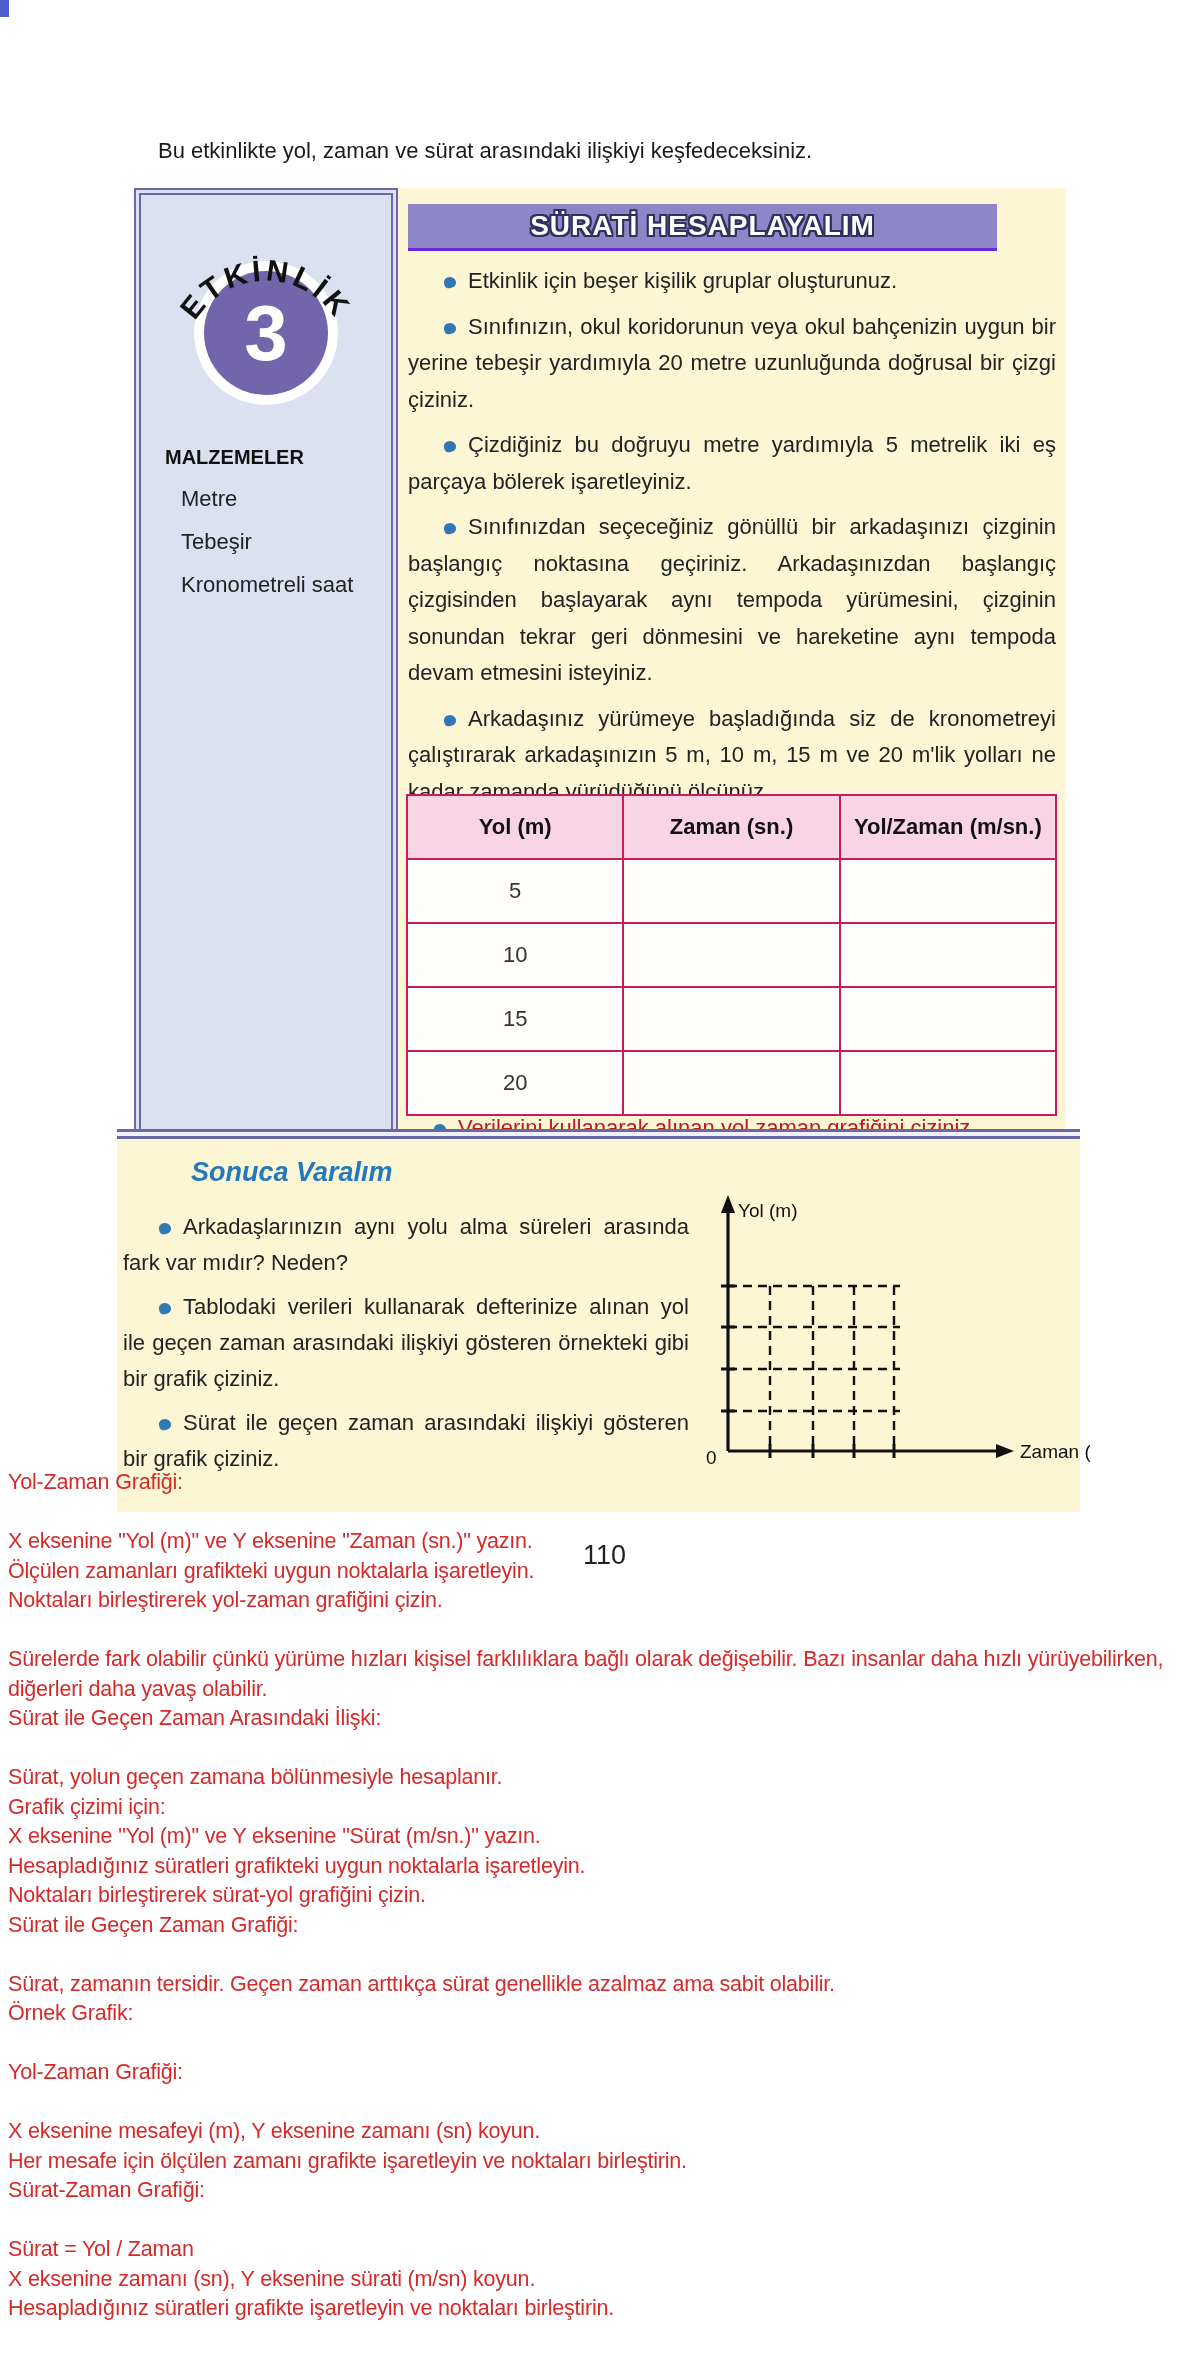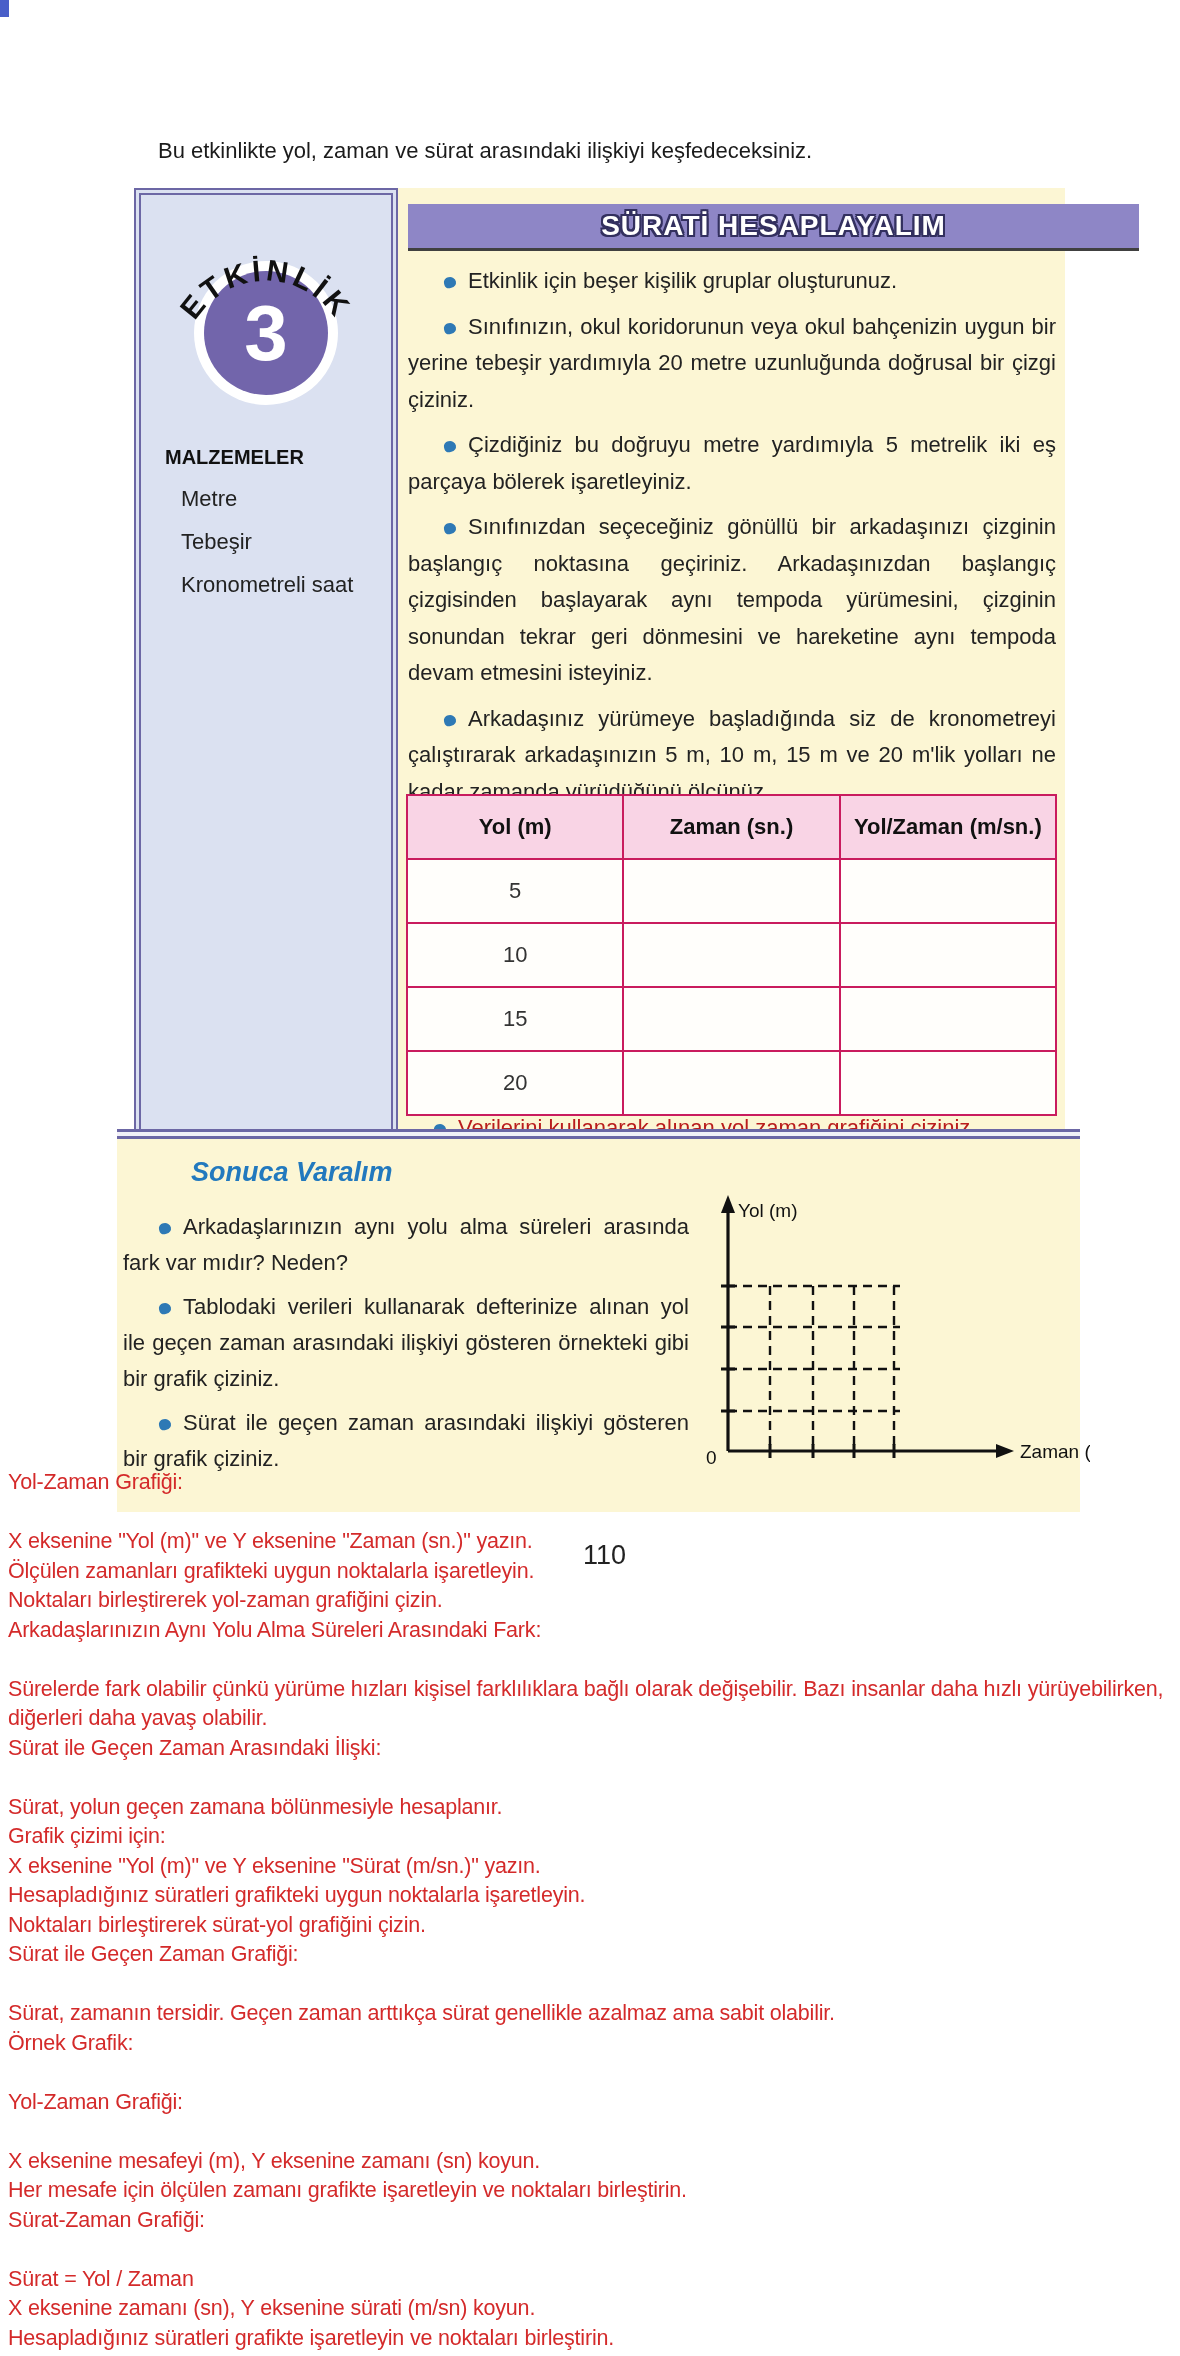--- a/index.html
+++ b/index.html
@@ -19,22 +19,22 @@
   .malzeme-title{margin:26px 0 0 24px;font-size:20px;font-weight:bold;color:#111;}
   .malzeme-list{margin:14px 0 0 40px;padding:0;list-style:none;}
   .malzeme-list li{font-size:22px;margin-top:17px;color:#222;}
 
   
   .act-right{
     position:absolute;left:398px;top:188px;width:667px;height:951px;
     background:#fcf6d4;box-sizing:border-box;
   }
   .banner{
-    position:absolute;left:10px;top:16px;width:731px;height:44px;
-    background:#8e86c6;border-bottom:3px solid #404040;
+    position:absolute;left:10px;top:16px;width:589px;height:44px;
+    background:#8e86c6;border-bottom:3px solid #6d28d9;
     display:flex;align-items:center;justify-content:center;
     font-size:28px;font-weight:bold;color:#ffffff;letter-spacing:1px;
     text-shadow:-2px -2px 0 #33305f,2px -2px 0 #33305f,-2px 2px 0 #33305f,2px 2px 0 #33305f,2px 0 0 #33305f,-2px 0 0 #33305f,0 2px 0 #33305f,0 -2px 0 #33305f;
   }
   .steps{position:absolute;left:10px;top:66px;width:648px;}
   .step{
     margin:9px 0;font-size:22px;line-height:36.5px;text-align:justify;
     text-indent:36px;color:#222;
   }
   .blob{
@@ -227,21 +227,20 @@
       <div class="ans-line">Yol-Zaman Grafiği:</div>
 
       <div class="ans-line"></div>
 
       <div class="ans-line">X eksenine "Yol (m)" ve Y eksenine "Zaman (sn.)" yazın.</div>
 
       <div class="ans-line">Ölçülen zamanları grafikteki uygun noktalarla işaretleyin.</div>
 
       <div class="ans-line">Noktaları birleştirerek yol-zaman grafiğini çizin.</div>
 
-      <div class="ans-line">Arkadaşlarınızın Aynı Yolu Alma Süreleri Arasındaki Fark:</div>
 
       <div class="ans-line"></div>
 
       <div class="ans-line">Sürelerde fark olabilir çünkü yürüme hızları kişisel farklılıklara bağlı olarak değişebilir. Bazı insanlar daha hızlı yürüyebilirken, diğerleri daha yavaş olabilir.</div>
 
       <div class="ans-line">Sürat ile Geçen Zaman Arasındaki İlişki:</div>
 
       <div class="ans-line"></div>
 
       <div class="ans-line">Sürat, yolun geçen zamana bölünmesiyle hesaplanır.</div>

